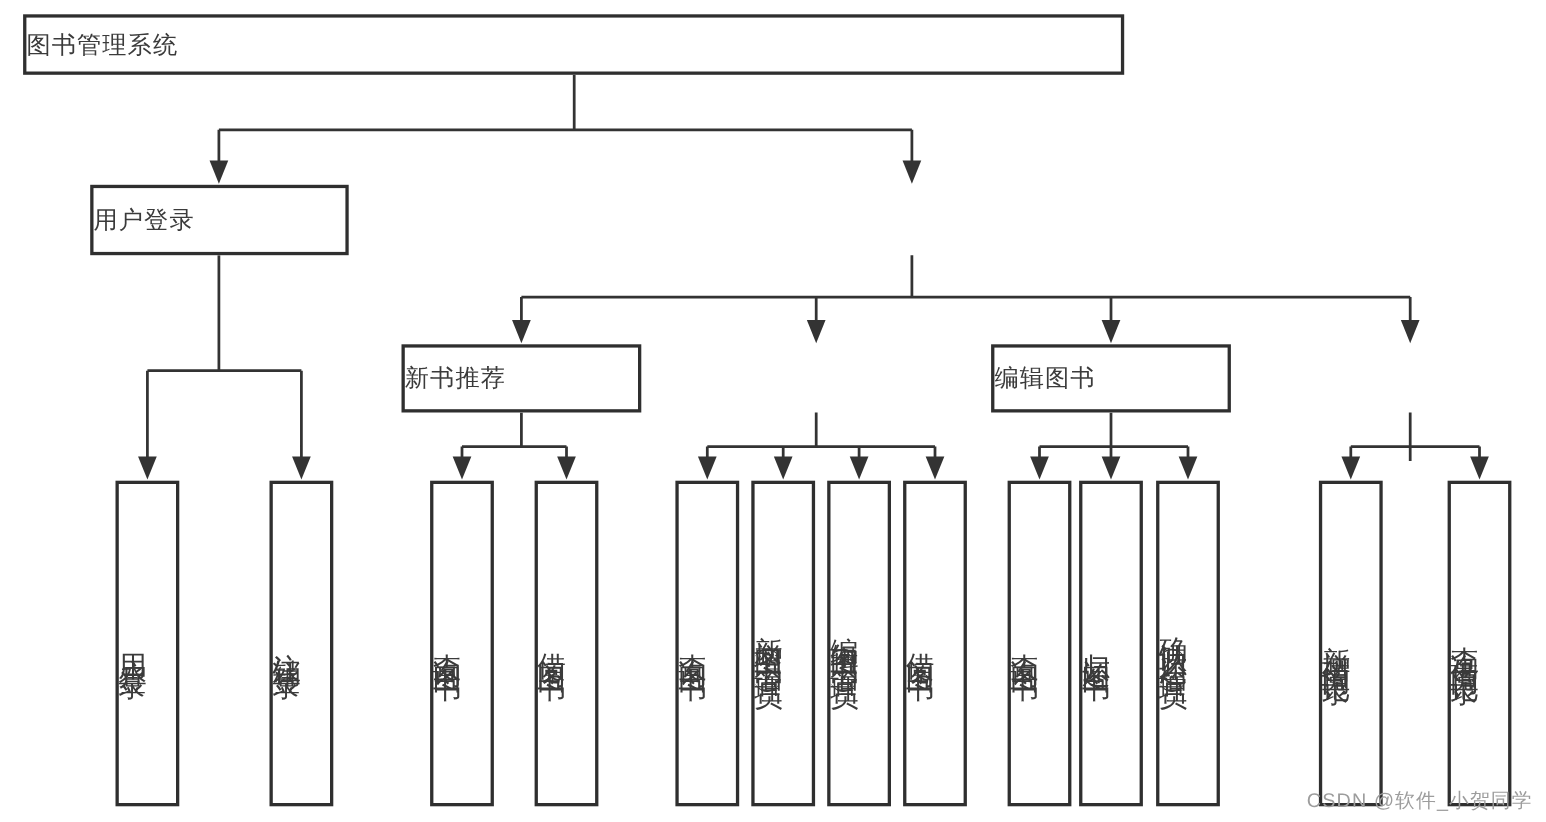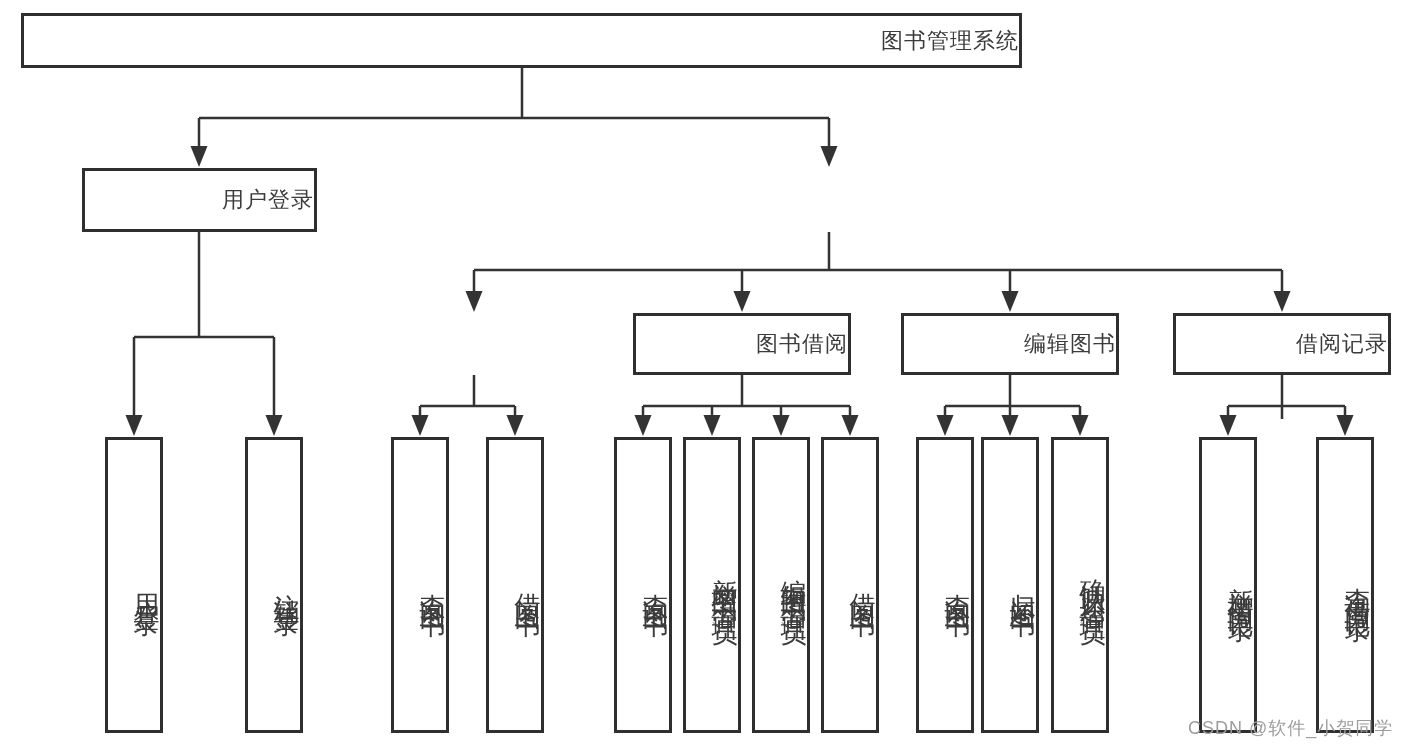--- a/index.html
+++ b/index.html
@@ -17,21 +17,21 @@
     z-index: 1;
     pointer-events: none;
   }
   .node {
     position: absolute;
     box-sizing: border-box;
     border: 3px solid #2f2f2f;
     background: #ffffff;
     display: flex;
     align-items: center;
-    justify-content: flex-end;
+    justify-content: flex-start;
     color: #3b3b3b;
     z-index: 2;
   }
   .h-label {
     font-size: 22px;
     letter-spacing: 1px;
     white-space: nowrap;
     line-height: 1;
   }
   .leaf { width: 58px; height: 296px; }
@@ -92,28 +92,25 @@
   </svg>
 
   <div class="node" style="left:21px; top:13px; width:1001px; height:55px">
     <span class="h-label">图书管理系统</span>
   </div>
 
   <div class="node" style="left:82px; top:168px; width:235px; height:64px">
     <span class="h-label">用户登录</span>
   </div>
 
-  <div class="node" style="left:633px; top:313px; width:218px; height:62px">
-    <span class="h-label">图书借阅</span>
+  <div class="node" style="left:365px; top:313px; width:218px; height:62px">
+    <span class="h-label">新书推荐</span>
   </div>
   <div class="node" style="left:901px; top:313px; width:218px; height:62px">
     <span class="h-label">编辑图书</span>
-  </div>
-  <div class="node" style="left:1173px; top:313px; width:218px; height:62px">
-    <span class="h-label">借阅记录</span>
   </div>
 
   <div class="node leaf" style="left:105px; top:437px">
     <span class="v-label">用户登录</span>
   </div>
   <div class="node leaf" style="left:245px; top:437px">
     <span class="v-label">注销登录</span>
   </div>
 
   <div class="node leaf" style="left:391px; top:437px">

